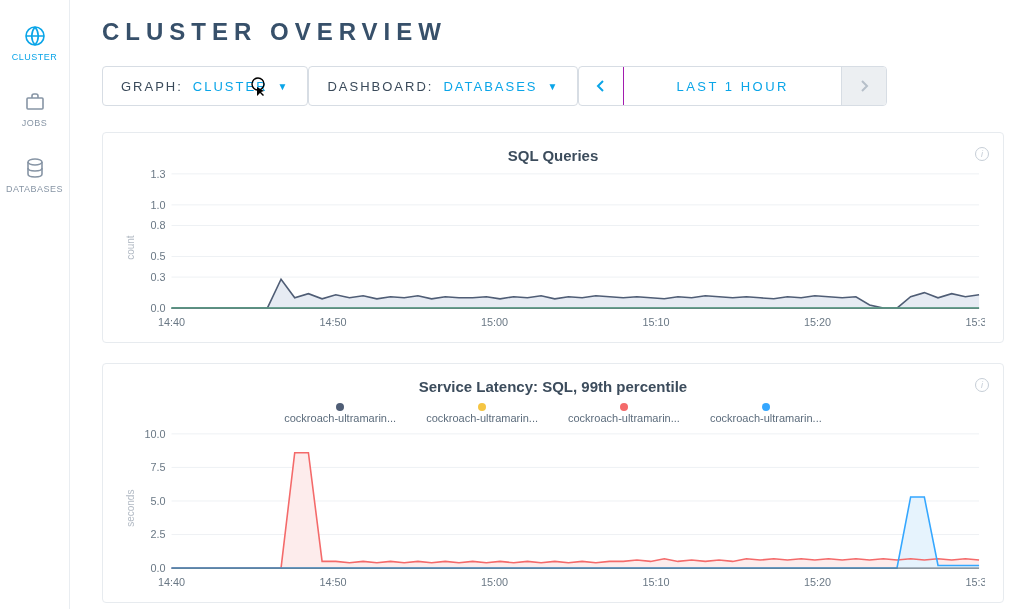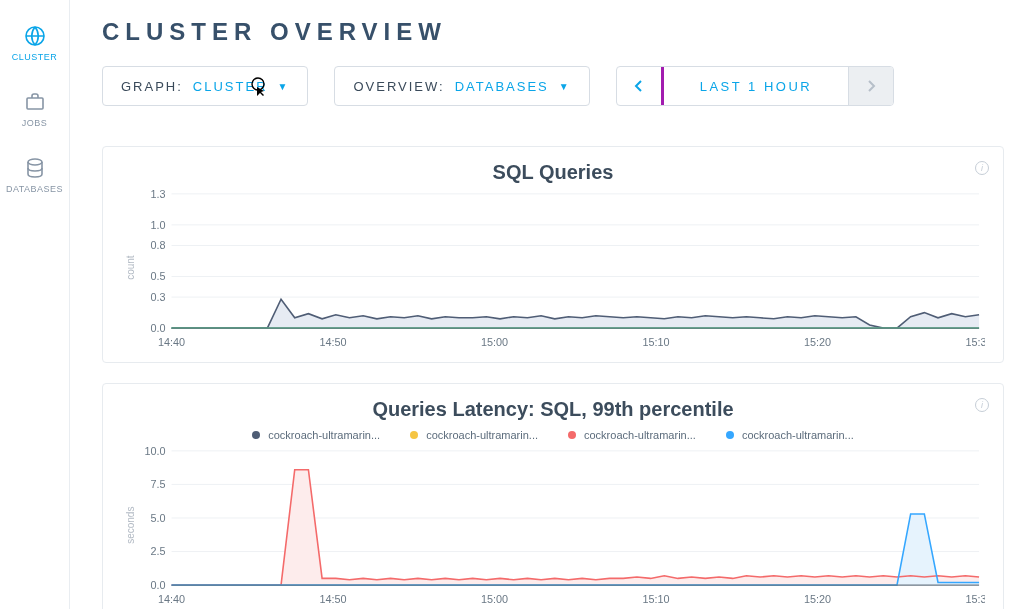--- a/index.html
+++ b/index.html
@@ -47,22 +47,21 @@
   }
   .page-title {
     font-size: 24px;
     font-weight: 700;
     letter-spacing: 6px;
     color: #37506a;
     margin-bottom: 20px;
   }
   .controls {
     display: flex;
-    gap: 26px;
-    margin-bottom: 40px;
+    margin-bottom: 26px;
   }
   .selector, .timerange {
     display: flex;
     align-items: center;
     border: 1px solid #d7dde4;
     border-radius: 4px;
     height: 40px;
     background: #fff;
   }
   .selector {
@@ -84,43 +83,43 @@
     color: #0aa5e8;
     cursor: pointer;
     font-size: 16px;
   }
   .tr-btn.disabled {
     background: #eceff2;
     color: #b6bfc9;
     cursor: default;
   }
   .tr-label {
-    padding: 0 36px;
+    padding: 0 52px;
     color: #0aa5e8;
     letter-spacing: 2.5px;
     font-size: 13px;
     font-weight: 500;
-    border-left: 3px solid #a21caf;
+    border-left: 1px solid #a21caf;
     border-right: 1px solid #d7dde4;
     height: 100%;
     display:flex;align-items:center;
   }
 
   
   .panel {
     border: 1px solid #e7ebef;
     border-radius: 4px;
     padding: 14px 18px 10px 18px;
     margin-bottom: 20px;
     position: relative;
   }
   .panel-title {
     text-align: center;
     font-weight: 600;
-    font-size: 20px;
+    font-size: 15px;
     color: #3c4c5c;
   }
   .info-icon {
     position: absolute;
     top: 14px; right: 14px;
     width: 14px; height: 14px;
     border: 1px solid #c6ced7;
     border-radius: 50%;
     color: #c6ced7;
     font-size: 9px;
@@ -128,21 +127,21 @@
     font-style: italic;
   }
   .legend {
     display: flex;
     gap: 30px;
     justify-content: center;
     margin-top: 8px;
     font-size: 11px;
     color: #5c6c7c;
   }
-  .legend-item { display:flex; align-items:center; gap:8px; }
+  .legend-item { display:flex; align-items:center; gap:1px;flex-direction:column; }
   .legend-dot { width:8px;height:8px;border-radius:50%; }
 
   .chart-wrap { display:flex; }
   .ylabel {
     writing-mode: vertical-rl;
     transform: rotate(180deg);
     font-size: 10px;
     color: #b2bac4;
     text-align:center;
     padding-right:4px;
@@ -195,21 +194,21 @@
       <span class="label">GRAPH:</span>
       <span class="value">CLUSTER</span>
       <span class="caret">▼</span>
 
       <svg class="cursor-pointer" style="left:148px;top:10px;width:16px;height:20px;" viewBox="0 0 16 20">
           <circle cx="7" cy="7" r="6" fill="none" stroke="#000" stroke-width="1.4"></circle>
           <path d="M6 10 L6 19 L9 16 L12 19 L13 18 L10 15 L13 14 Z" fill="#000"></path>
         </svg>
     </div>
     <div class="selector">
-      <span class="label">OVERVIEW:</span>
+      <span class="label">DASHBOARD:</span>
       <span class="value">DATABASES</span>
       <span class="caret">▼</span>
     </div>
     <div class="timerange">
       <div class="tr-btn">
         <svg width="10" height="12" viewBox="0 0 10 12" fill="none" stroke="currentColor" stroke-width="2">
             <path d="M7 1 2 6l5 5"></path>
           </svg>
       </div>
       <div class="tr-label">LAST 1 HOUR</div>
@@ -247,21 +246,21 @@
           <text class="xtick-text" x="854" y="164" text-anchor="middle">15:30</text>
           <path d="M 36,146 L 36,146 L 49.86440677966102,146 L 63.728813559322035,146 L 77.59322033898306,146 L 91.45762711864407,146 L 105.32203389830508,146 L 119.1864406779661,146 L 133.05084745762713,146 L 146.91525423728814,116.7076923076923 L 160.77966101694915,135.53846153846155 L 174.64406779661016,131.35384615384615 L 188.5084745762712,136.58461538461538 L 202.3728813559322,132.4 L 216.23728813559322,135.53846153846155 L 230.10169491525423,133.44615384615383 L 243.96610169491524,136.58461538461538 L 257.8305084745763,134.4923076923077 L 271.6949152542373,135.53846153846155 L 285.5593220338983,133.44615384615383 L 299.4237288135593,136.58461538461538 L 313.2881355932203,134.4923076923077 L 327.1525423728813,135.53846153846155 L 341.0169491525424,135.53846153846155 L 354.8813559322034,134.4923076923077 L 368.7457627118644,136.58461538461538 L 382.6101694915254,134.4923076923077 L 396.47457627118644,135.53846153846155 L 410.33898305084745,133.44615384615383 L 424.20338983050846,136.58461538461538 L 438.0677966101695,134.4923076923077 L 451.9322033898305,135.53846153846155 L 465.79661016949154,133.44615384615383 L 479.66101694915255,134.4923076923077 L 493.5254237288135,135.53846153846155 L 507.3898305084746,134.4923076923077 L 521.2542372881355,135.53846153846155 L 535.1186440677966,136.58461538461538 L 548.9830508474577,134.4923076923077 L 562.8474576271186,135.53846153846155 L 576.7118644067797,133.44615384615383 L 590.5762711864406,134.4923076923077 L 604.4406779661017,135.53846153846155 L 618.3050847457627,134.4923076923077 L 632.1694915254237,135.53846153846155 L 646.0338983050848,136.58461538461538 L 659.8983050847457,134.4923076923077 L 673.7627118644068,135.53846153846155 L 687.6271186440678,133.44615384615383 L 701.4915254237288,134.4923076923077 L 715.3559322033898,135.53846153846155 L 729.2203389830509,134.4923076923077 L 743.0847457627119,142.86153846153846 L 756.9491525423729,146 L 770.8135593220339,146 L 784.6779661016949,134.4923076923077 L 798.5423728813558,130.30769230769232 L 812.4067796610169,135.53846153846155 L 826.271186440678,131.35384615384615 L 840.135593220339,134.4923076923077 L 854,132.4 L 854,146 Z" fill="#e6ebf3" stroke="none"></path>
           <polyline points="36,146 49.86440677966102,146 63.728813559322035,146 77.59322033898306,146 91.45762711864407,146 105.32203389830508,146 119.1864406779661,146 133.05084745762713,146 146.91525423728814,116.7076923076923 160.77966101694915,135.53846153846155 174.64406779661016,131.35384615384615 188.5084745762712,136.58461538461538 202.3728813559322,132.4 216.23728813559322,135.53846153846155 230.10169491525423,133.44615384615383 243.96610169491524,136.58461538461538 257.8305084745763,134.4923076923077 271.6949152542373,135.53846153846155 285.5593220338983,133.44615384615383 299.4237288135593,136.58461538461538 313.2881355932203,134.4923076923077 327.1525423728813,135.53846153846155 341.0169491525424,135.53846153846155 354.8813559322034,134.4923076923077 368.7457627118644,136.58461538461538 382.6101694915254,134.4923076923077 396.47457627118644,135.53846153846155 410.33898305084745,133.44615384615383 424.20338983050846,136.58461538461538 438.0677966101695,134.4923076923077 451.9322033898305,135.53846153846155 465.79661016949154,133.44615384615383 479.66101694915255,134.4923076923077 493.5254237288135,135.53846153846155 507.3898305084746,134.4923076923077 521.2542372881355,135.53846153846155 535.1186440677966,136.58461538461538 548.9830508474577,134.4923076923077 562.8474576271186,135.53846153846155 576.7118644067797,133.44615384615383 590.5762711864406,134.4923076923077 604.4406779661017,135.53846153846155 618.3050847457627,134.4923076923077 632.1694915254237,135.53846153846155 646.0338983050848,136.58461538461538 659.8983050847457,134.4923076923077 673.7627118644068,135.53846153846155 687.6271186440678,133.44615384615383 701.4915254237288,134.4923076923077 715.3559322033898,135.53846153846155 729.2203389830509,134.4923076923077 743.0847457627119,142.86153846153846 756.9491525423729,146 770.8135593220339,146 784.6779661016949,134.4923076923077 798.5423728813558,130.30769230769232 812.4067796610169,135.53846153846155 826.271186440678,131.35384615384615 840.135593220339,134.4923076923077 854,132.4" fill="none" stroke="#4f5d75" stroke-width="1.6"></polyline>
           <polyline points="36,146 49.86440677966102,146 63.728813559322035,146 77.59322033898306,146 91.45762711864407,146 105.32203389830508,146 119.1864406779661,146 133.05084745762713,146 146.91525423728814,146 160.77966101694915,146 174.64406779661016,146 188.5084745762712,146 202.3728813559322,146 216.23728813559322,146 230.10169491525423,146 243.96610169491524,146 257.8305084745763,146 271.6949152542373,146 285.5593220338983,146 299.4237288135593,146 313.2881355932203,146 327.1525423728813,146 341.0169491525424,146 354.8813559322034,146 368.7457627118644,146 382.6101694915254,146 396.47457627118644,146 410.33898305084745,146 424.20338983050846,146 438.0677966101695,146 451.9322033898305,146 465.79661016949154,146 479.66101694915255,146 493.5254237288135,146 507.3898305084746,146 521.2542372881355,146 535.1186440677966,146 548.9830508474577,146 562.8474576271186,146 576.7118644067797,146 590.5762711864406,146 604.4406779661017,146 618.3050847457627,146 632.1694915254237,146 646.0338983050848,146 659.8983050847457,146 673.7627118644068,146 687.6271186440678,146 701.4915254237288,146 715.3559322033898,146 729.2203389830509,146 743.0847457627119,146 756.9491525423729,146 770.8135593220339,146 784.6779661016949,146 798.5423728813558,146 812.4067796610169,146 826.271186440678,146 840.135593220339,146 854,146" fill="none" stroke="#3ec07a" stroke-width="1.6"></polyline>
           <line class="axis-line" x1="36" y1="146" x2="854" y2="146"></line>
         </svg>
     </div>
   </section>
 
   <section class="panel">
-    <div class="panel-title">Queries Latency: SQL, 99th percentile</div>
+    <div class="panel-title">Service Latency: SQL, 99th percentile</div>
     <div class="info-icon">i</div>
     <div class="legend">
         <div class="legend-item">
           <span class="legend-dot" style="background: rgb(79, 93, 117);"></span>
           <span>cockroach-ultramarin...</span>
         </div>
         <div class="legend-item">
           <span class="legend-dot" style="background: rgb(245, 197, 67);"></span>
           <span>cockroach-ultramarin...</span>
         </div>

